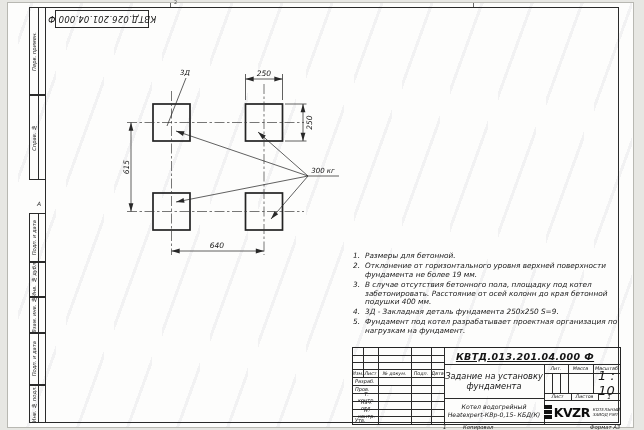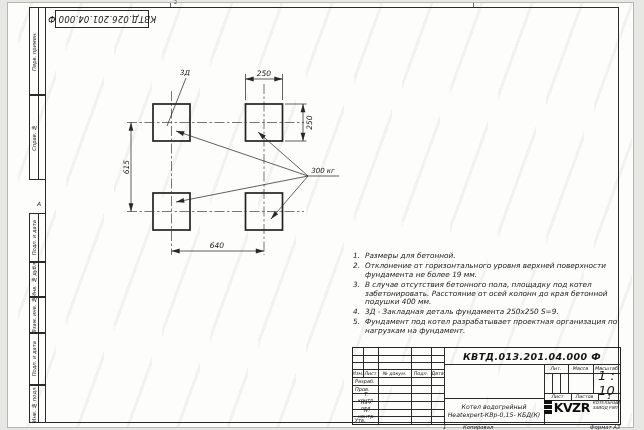--- a/index.html
+++ b/index.html
@@ -60,21 +60,21 @@
   .tb .v{position:absolute;width:0;border-left:1px solid #2a2a2a;}
   .tb .h{position:absolute;height:0;border-top:1px solid #2a2a2a;}
   .tb .cell{position:absolute;display:flex;align-items:center;justify-content:center;text-align:center;font-style:italic;color:#161616;}
   .tb .lab{font-size:4.8px;}
   .tb .rowlab{justify-content:flex-start;padding-left:2px;font-size:5px;box-sizing:border-box;}
   .docnum{font-size:9.5px;font-weight:bold;letter-spacing:.4px;}
   .tbTitle{font-size:8.3px;line-height:1.25;flex-direction:column;}
   .product{font-size:6.2px;line-height:1.3;flex-direction:column;}
   .scaleVal{font-size:13px;}
   .sheetsVal{font-size:5.8px;}
-  .logoCell{position:absolute;display:flex;align-items:flex-start;justify-content:center;}
+  .logoCell{position:absolute;display:flex;align-items:center;justify-content:center;}
   .logoIcon{
     width:15px;height:14px;margin-right:2px;
     background:
       linear-gradient(180deg,#111 0 4px,#fdfdfc 4px 5px,#111 5px 9px,#fdfdfc 9px 10px,#111 10px 14px);
   }
   .logoText{font-weight:bold;font-size:12.5px;letter-spacing:-.5px;color:#0c0c0c;font-style:normal;}
   .logoCap{margin-left:3px;font-size:4.2px;line-height:1.2;font-style:italic;text-align:left;color:#222;}
   .footer{font-size:5.3px;font-style:italic;color:#222;}
   svg text{font-family:"DejaVu Sans",sans-serif;font-style:italic;fill:#161616;}
   svg .dim{font-size:7.5px;}
@@ -232,22 +232,26 @@
   <div class="h" style="top:25px;left:191px;width:76px;"></div>
   <div class="h" style="top:45px;left:191px;width:76px;"></div>
   <div class="h" style="top:52px;left:191px;width:76px;"></div>
   <div class="v" style="left:215px;top:16px;height:29px;"></div>
   <div class="v" style="left:240px;top:16px;height:29px;"></div>
   <div class="v" style="left:199px;top:25px;height:20px;"></div>
   <div class="v" style="left:207px;top:25px;height:20px;"></div>
   <div class="v" style="left:218px;top:45px;height:7px;"></div>
   <div class="v" style="left:245px;top:45px;height:7px;"></div>
 
-  <div class="cell docnum" style="left:91px;top:0;width:176px;height:16px;">КВТД.013.201.04.000 Ф</div>
-
+  <div class="cell docnum" style="left:84px;top:0;width:176px;height:16px;text-decoration:underline;">КВТД.013.201.04.000 Ф</div>
+
+  <div class="cell tbTitle" style="left:91px;top:16px;width:100px;height:34px;">
+    <div>Задание на установку</div>
+    <div>фундамента</div>
+  </div>
 
   <div class="cell product" style="left:91px;top:50px;width:100px;height:26px;">
     <div>Котел водогрейный</div>
     <div>Heatexpert-КВр-0,15- КБД(К)</div>
   </div>
 
   <div class="cell lab" style="left:0;top:21px;width:10px;height:8px;">Изм.</div>
   <div class="cell lab" style="left:10px;top:21px;width:15px;height:8px;">Лист</div>
   <div class="cell lab" style="left:25px;top:21px;width:33px;height:8px;">№ докум.</div>
   <div class="cell lab" style="left:58px;top:21px;width:20px;height:8px;">Подп.</div>

